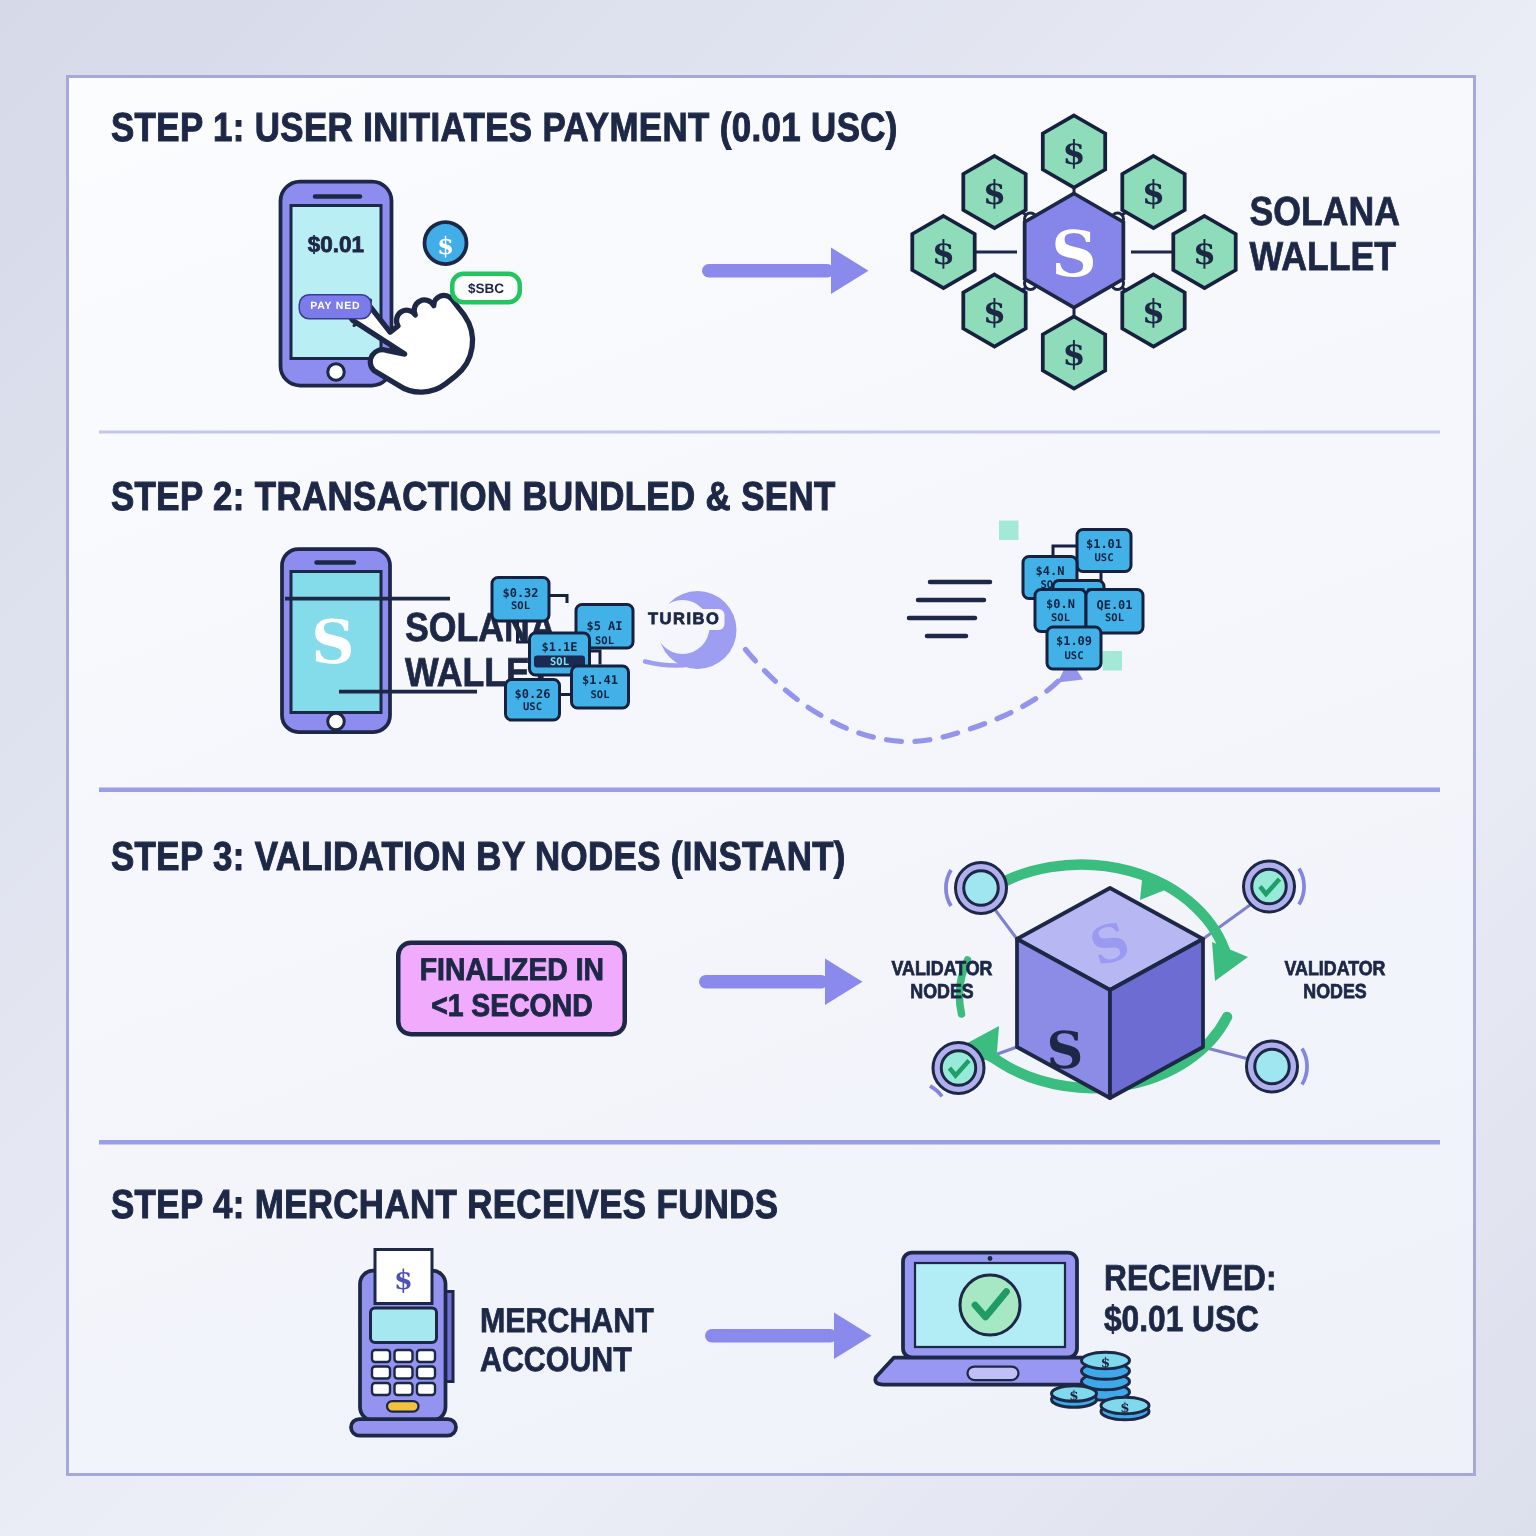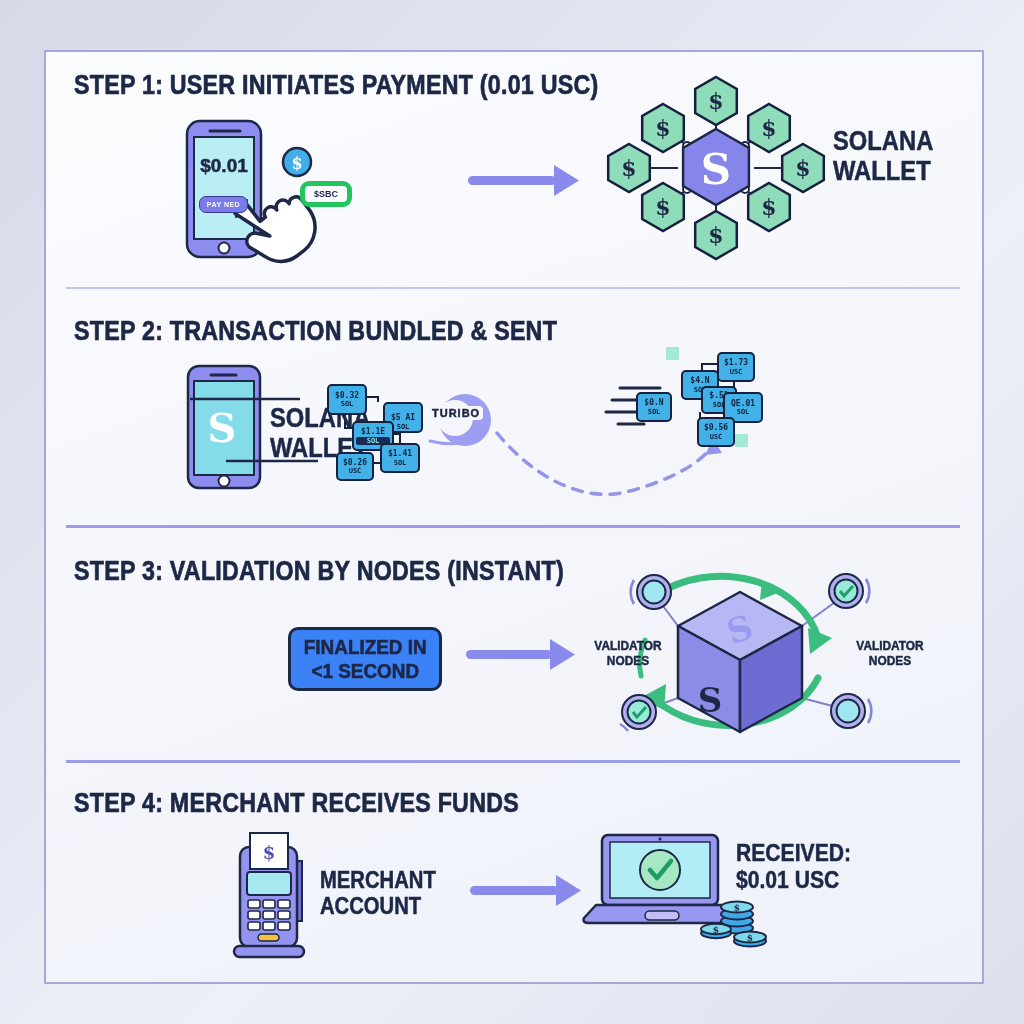--- a/index.html
+++ b/index.html
@@ -17,32 +17,32 @@
   .lbl{position:absolute;font-weight:bold;color:#1d2746;-webkit-text-stroke:.5px #1d2746;
        transform:scaleX(.88);transform-origin:left top;line-height:1.12;}
   .lbl.center{text-align:center;transform-origin:center top;}
   svg{position:absolute;left:0;top:0;}
   .blk{position:absolute;background:#41b1e8;border:2px solid #16203f;border-radius:5px;
        color:#0e2240;font-weight:bold;font-size:8px;line-height:1.18;text-align:center;
        display:flex;flex-direction:column;justify-content:center;
        font-family:"DejaVu Sans Mono",monospace;z-index:5;}
   .blk .u{font-size:7px;}
   .blk.dark .u{background:#1a2a55;color:#7fe0e8;margin:1px 2px 0;border-radius:2px;}
-  .badge{position:absolute;left:288px;top:627px;width:148px;height:58px;background:#3b82f6;
+  .badge{position:absolute;left:264px;top:627px;width:148px;height:58px;background:#f0abfc;
          border:3px solid #1d2746;border-radius:10px;display:flex;align-items:center;justify-content:center;z-index:4;}
   .badge .in{font-weight:bold;font-size:21px;text-align:center;line-height:1.15;
          -webkit-text-stroke:.6px #1d2746;transform:scaleX(.9);}
   .paybtn{position:absolute;left:199px;top:196px;width:47px;height:15px;background:#7b7bea;
           border:1.5px solid #3c3c92;border-radius:7px;color:#fff;font-weight:bold;font-size:7px;
           display:flex;align-items:center;justify-content:center;letter-spacing:.5px;z-index:4;}
   .pill{position:absolute;left:300px;top:181px;width:42px;height:16px;background:#fdfdff;
-        border:5px solid #22c55e;border-radius:9px;color:#1d2746;font-weight:bold;font-size:9px;
+        border:3px solid #22c55e;border-radius:9px;color:#1d2746;font-weight:bold;font-size:9px;
         display:flex;align-items:center;justify-content:center;z-index:4;}
   .amount{position:absolute;left:192px;top:155px;width:64px;text-align:center;font-weight:bold;
-          font-size:19px;-webkit-text-stroke:.5px #1d2746;z-index:4;}
+          font-size:15px;-webkit-text-stroke:.5px #1d2746;z-index:4;}
   .turbo{position:absolute;left:429px;top:406px;background:#f6f7fc;padding:1px 3px;border-radius:4px;
          font-weight:bold;font-size:11px;letter-spacing:1px;-webkit-text-stroke:.5px #1d2746;z-index:6;}
 </style>
 </head>
 <body>
 
 <div class="panel"></div>
 <div class="divider d1"></div>
 <div class="divider d2"></div>
 <div class="divider d3"></div>
@@ -307,41 +307,41 @@
 <div class="blk" style="left:380px;top:443px;width:36px;height:26px;">
   <div class="v">$1.41</div>
   <div class="u">SOL</div>
 </div>
 <div class="blk" style="left:336px;top:452px;width:34px;height:25px;">
   <div class="v">$0.26</div>
   <div class="u">USC</div>
 </div>
 
 <div class="blk" style="left:717px;top:352px;width:34px;height:26px;">
-  <div class="v">$1.73</div>
+  <div class="v">$1.01</div>
   <div class="u">USC</div>
 </div>
 <div class="blk" style="left:681px;top:370px;width:34px;height:26px;">
   <div class="v">$4.N</div>
   <div class="u">SOL</div>
 </div>
 <div class="blk" style="left:701px;top:386px;width:32px;height:24px;">
   <div class="v">$.51</div>
   <div class="u">SOL</div>
 </div>
-<div class="blk" style="left:636px;top:392px;width:32px;height:26px;">
+<div class="blk" style="left:689px;top:392px;width:32px;height:26px;">
   <div class="v">$0.N</div>
   <div class="u">SOL</div>
 </div>
 <div class="blk" style="left:723px;top:392px;width:36px;height:27px;align-items:center;">
   <div class="v">QE.01</div>
   <div class="u">SOL</div>
 </div>
 <div class="blk" style="left:697px;top:417px;width:34px;height:26px;">
-  <div class="v">$0.56</div>
+  <div class="v">$1.09</div>
   <div class="u">USC</div>
 </div>
 
 <div class="hdr" style="left:74px;top:556px;">STEP 3: VALIDATION BY NODES (INSTANT)</div>
 <div class="badge">
   <div class="in">
     <div>FINALIZED IN</div>
     <div>&lt;1 SECOND</div>
   </div>
 </div>

